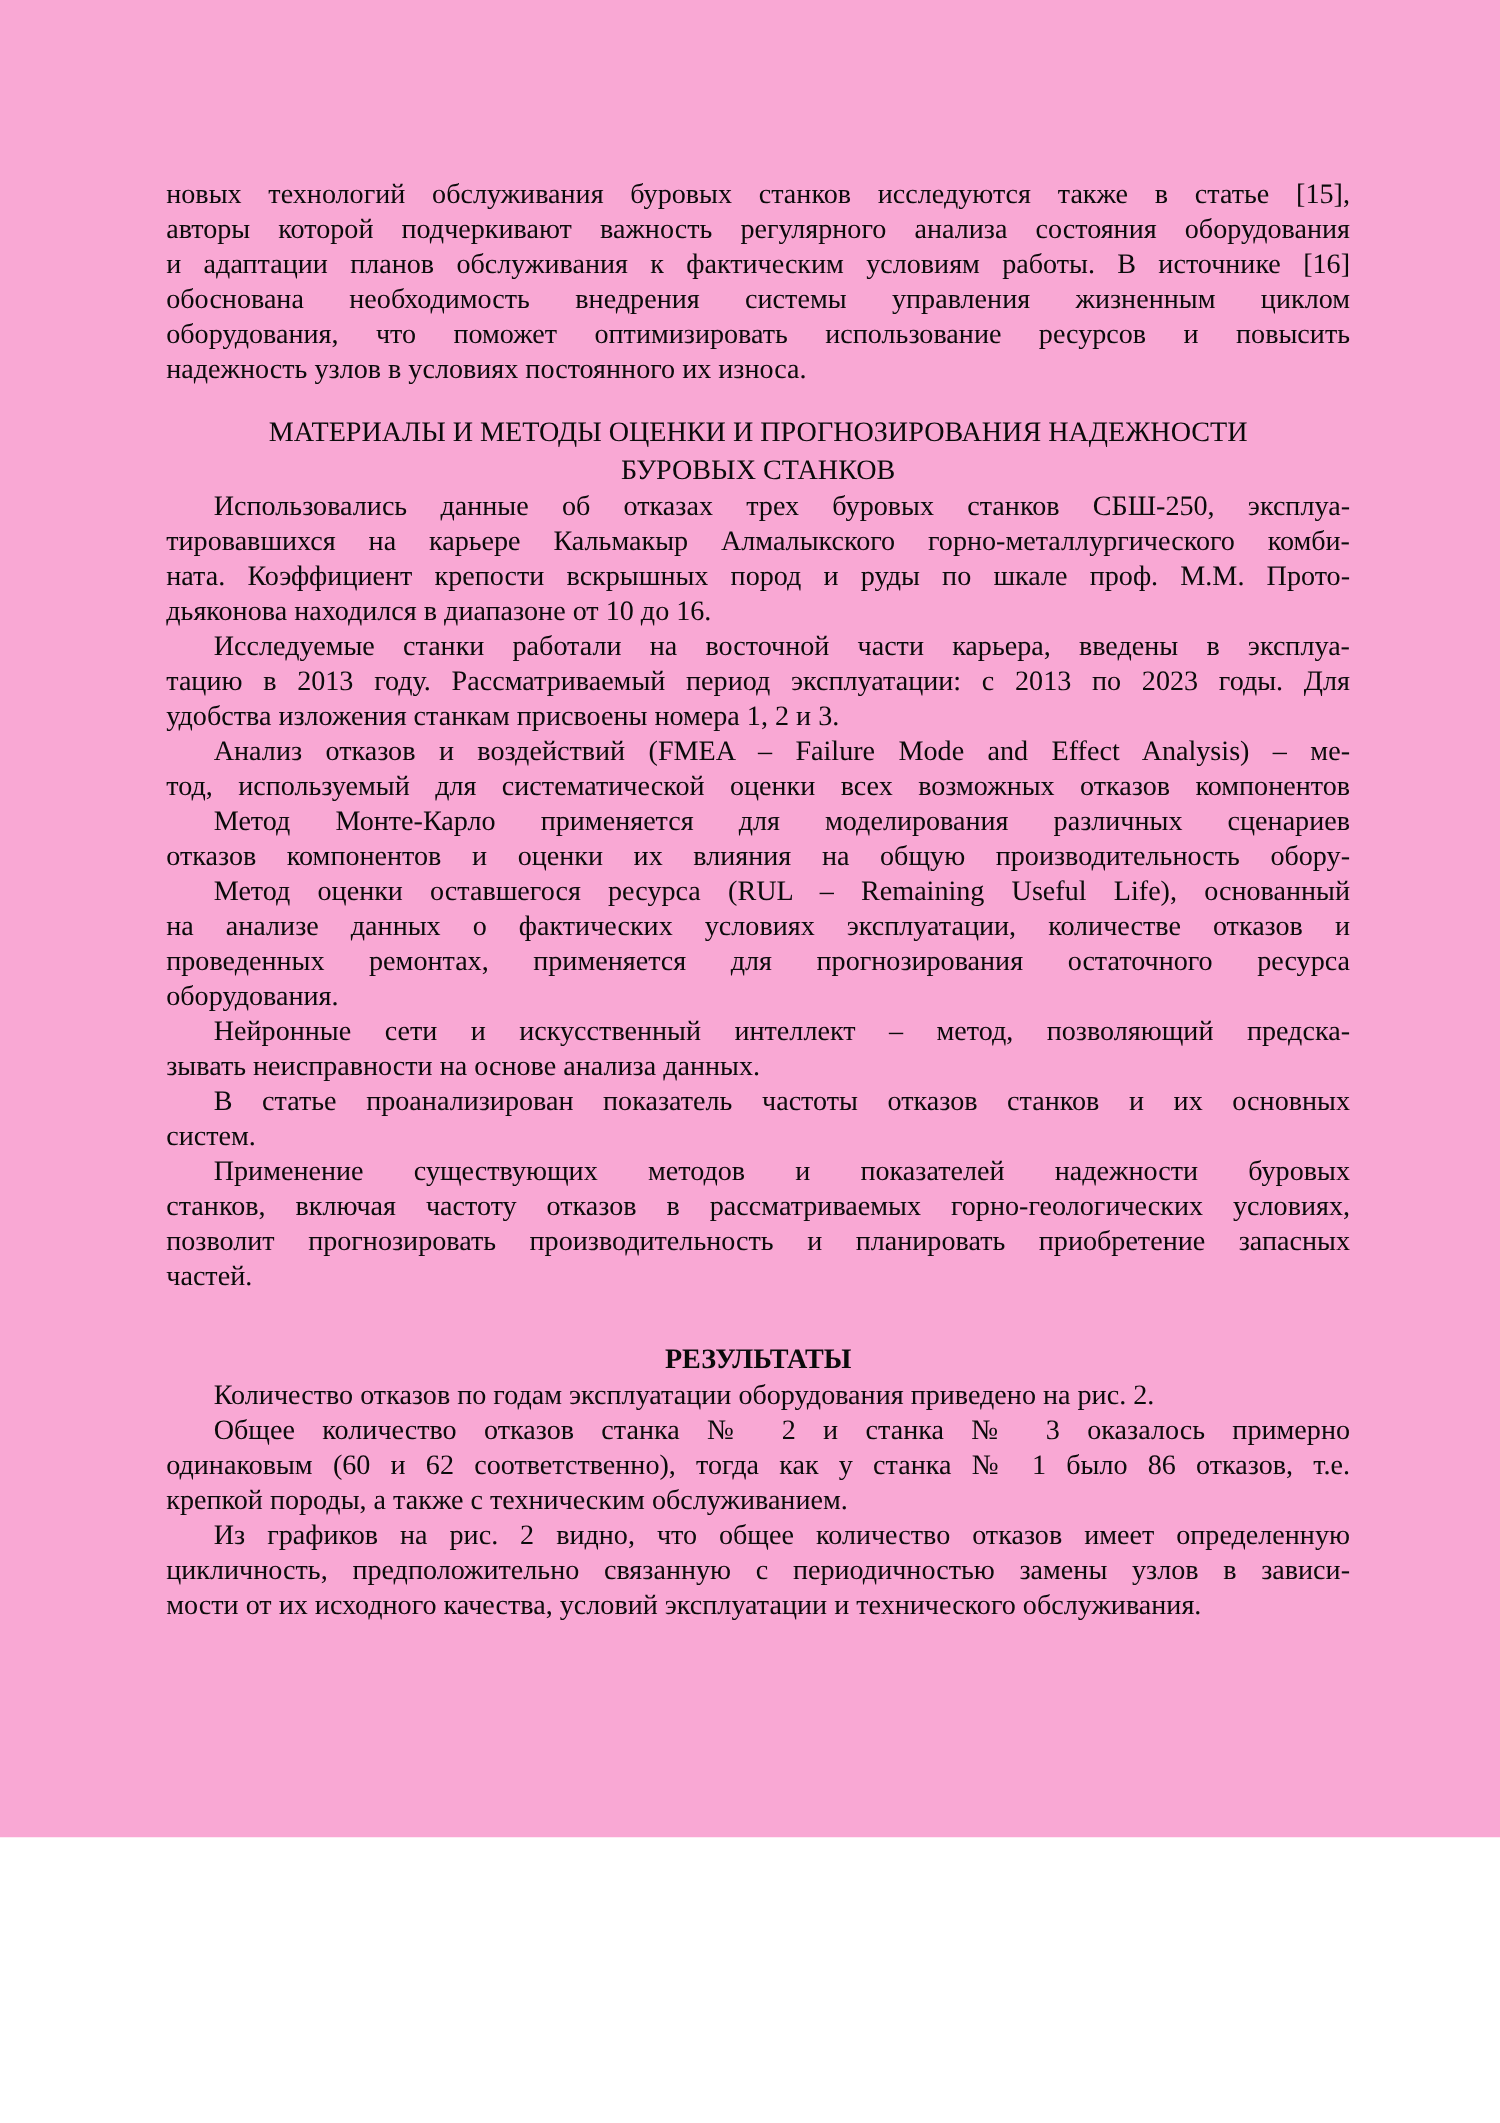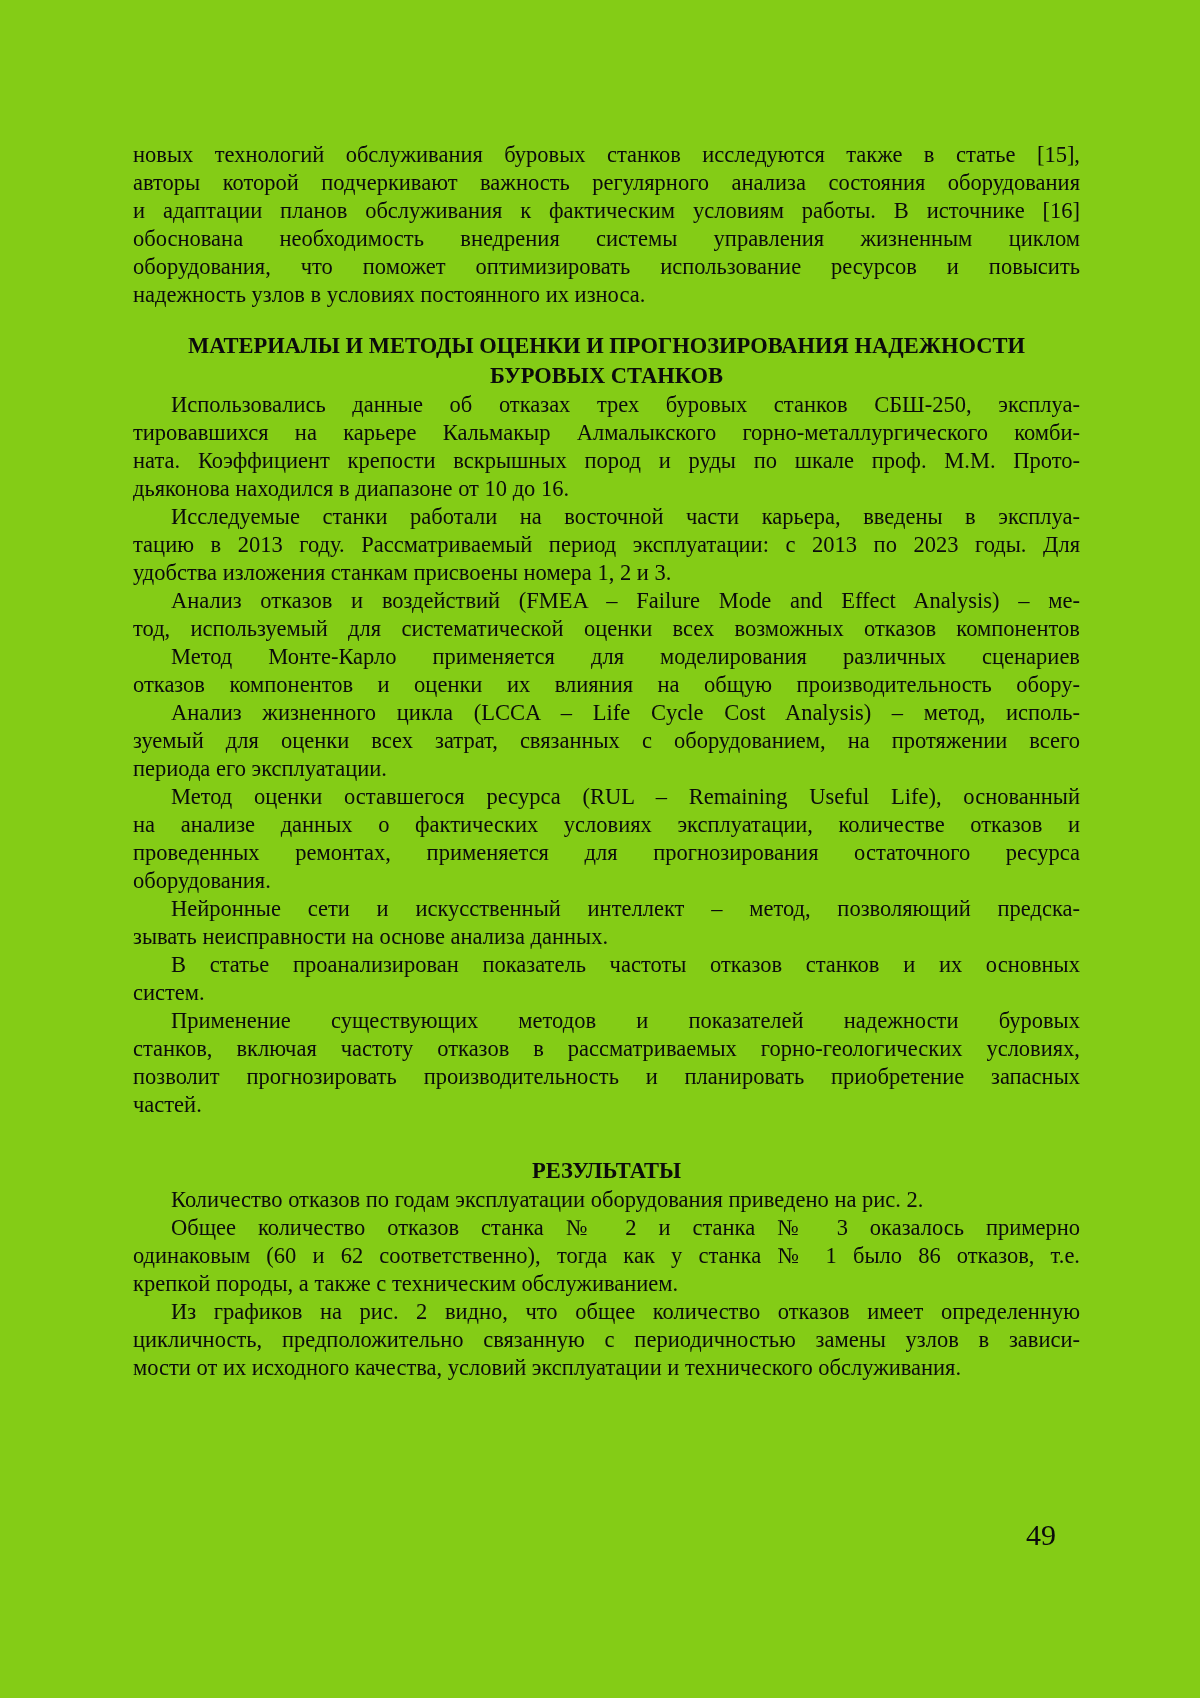--- a/index.html
+++ b/index.html
@@ -1,41 +1,41 @@
 <!DOCTYPE html>
 <html lang="ru"><head>
 <meta charset="utf-8">
 <style>
   html, body { margin: 0; padding: 0; background: #ffffff; }
   .page {
     position: relative;
     width: 1200px;
-    height: 1698px;
-    background: #84cc16;
+    height: 1470px;
+    background: #f9a8d4;
     font-family: "Liberation Serif", serif;
     color: #0b0b0b;
     overflow: hidden;
   }
   .content {
     position: absolute;
     left: 133px;
     top: 141px;
     width: 947px;
   }
   .line {
     font-size: 22.5px;
     line-height: 28px;
     text-align: justify;
     text-align-last: justify;
   }
   .line.last { text-align-last: auto; }
   .line.first-indent { text-indent: 38px; }
   .block-h { margin-top: 22px; }
   .block-h .hline {
-    font-weight: bold;
+    font-weight: normal;
     font-size: 22.5px;
     line-height: 30px;
     text-align: center;
     text-align-last: center;
   }
   .block-h2 { margin-top: 37px; }
   .block-h2 .hline {
     font-weight: bold;
     font-size: 22.5px;
     line-height: 30px;
@@ -91,25 +91,20 @@
       </div>
       <div class="block-p">
         <div class="line first-indent">Анализ отказов и воздействий (FMEA – Failure Mode and Effect Analysis) – ме-</div>
         <div class="line">тод, используемый для систематической оценки всех возможных отказов компонентов</div>
       </div>
       <div class="block-p">
         <div class="line first-indent">Метод Монте-Карло применяется для моделирования различных сценариев</div>
         <div class="line">отказов компонентов и оценки их влияния на общую производительность обору-</div>
       </div>
       <div class="block-p">
-        <div class="line first-indent">Анализ жизненного цикла (LCCA – Life Cycle Cost Analysis) – метод, исполь-</div>
-        <div class="line">зуемый для оценки всех затрат, связанных с оборудованием, на протяжении всего</div>
-        <div class="line last">периода его эксплуатации.</div>
-      </div>
-      <div class="block-p">
         <div class="line first-indent">Метод оценки оставшегося ресурса (RUL – Remaining Useful Life), основанный</div>
         <div class="line">на анализе данных о фактических условиях эксплуатации, количестве отказов и</div>
         <div class="line">проведенных ремонтах, применяется для прогнозирования остаточного ресурса</div>
         <div class="line last">оборудования.</div>
       </div>
       <div class="block-p">
         <div class="line first-indent">Нейронные сети и искусственный интеллект – метод, позволяющий предска-</div>
         <div class="line last">зывать неисправности на основе анализа данных.</div>
       </div>
       <div class="block-p">

